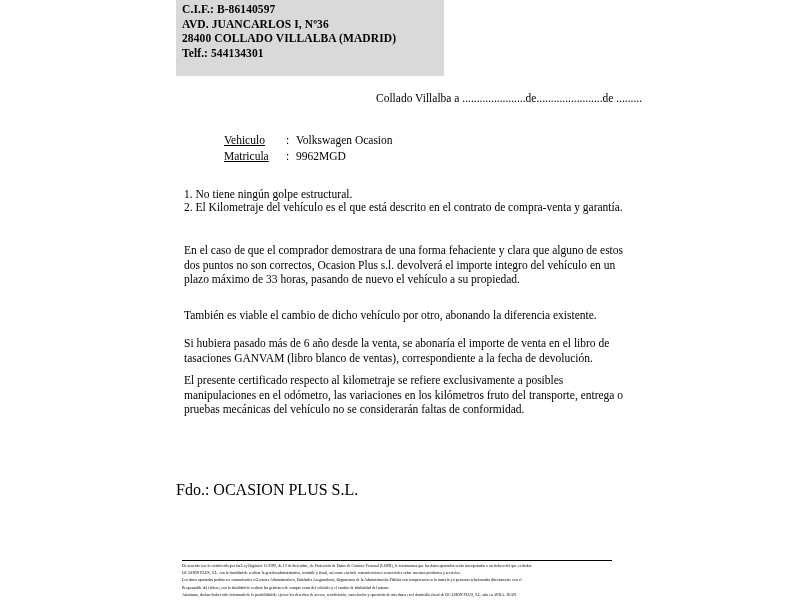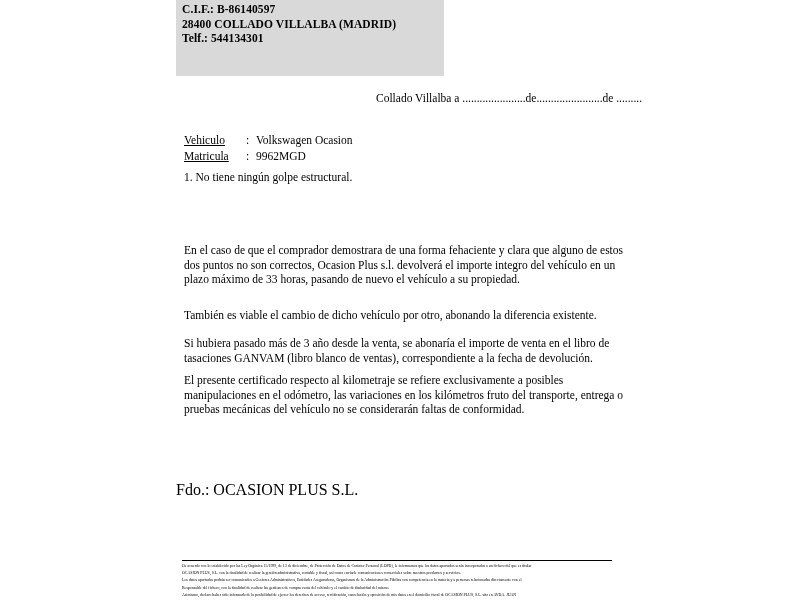--- a/index.html
+++ b/index.html
@@ -62,38 +62,39 @@
   .vehicle-block {
     position: absolute;
     left: 184px;
     top: 133px;
     font-size: 11.5px;
     line-height: 15.5px;
   }
   .vehicle-row {
     display: flex;
     white-space: nowrap;
+    margin-left: 40px;
   }
   .vehicle-label {
     width: 62px;
     text-decoration: underline;
     display: inline-block;
   }
   .vehicle-sep {
     width: 10px;
     display: inline-block;
   }
 
   .point {
     position: absolute;
     left: 184px;
     font-size: 11.5px;
     white-space: nowrap;
   }
-  .point-1 { top: 171px; text-align: right; }
+  .point-1 { top: 188px; text-align: right; }
   .point-2 { top: 201px; }
 
   .para {
     position: absolute;
     left: 184px;
     width: 440px;
     font-size: 11.5px;
     line-height: 14.6px;
     text-align: left;
   }
@@ -131,20 +132,21 @@
 </style>
 </head>
 <body>
 
 <div class="page">
 
   <div class="letterhead"></div>
 
   <div class="letterhead-lines">
     <div>C.I.F.: B-86140597</div>
+    <div>AVD. JUANCARLOS I, Nº36</div>
     <div>28400 COLLADO VILLALBA (MADRID)</div>
     <div>Telf.: 544134301</div>
   </div>
 
   <div class="date-line">Collado Villalba a ......................de.......................de .........</div>
 
 
   <div class="vehicle-block">
     <div class="vehicle-row">
       <span class="vehicle-label">Vehiculo</span>
@@ -152,24 +154,25 @@
       <span>Volkswagen Ocasion</span>
     </div>
     <div class="vehicle-row">
       <span class="vehicle-label">Matricula</span>
       <span class="vehicle-sep">:</span>
       <span>9962MGD</span>
     </div>
   </div>
 
   <div class="point point-1">1. No tiene ningún golpe estructural.</div>
+  <div class="point point-2">2. El Kilometraje del vehículo es el que está descrito en el contrato de compra-venta y garantía.</div>
 
   <div class="para para-1">En el caso de que el comprador demostrara de una forma fehaciente y clara que alguno de estos dos puntos no son correctos, Ocasion Plus s.l. devolverá el importe integro del vehículo en un plazo máximo de 33 horas, pasando de nuevo el vehículo a su propiedad.</div>
   <div class="para para-2">También es viable el cambio de dicho vehículo por otro, abonando la diferencia existente.</div>
-  <div class="para para-3">Si hubiera pasado más de 3 año desde la venta, se abonaría el importe de venta en el libro de tasaciones GANVAM (libro blanco de ventas), correspondiente a la fecha de devolución.</div>
+  <div class="para para-3">Si hubiera pasado más de 6 año desde la venta, se abonaría el importe de venta en el libro de tasaciones GANVAM (libro blanco de ventas), correspondiente a la fecha de devolución.</div>
   <div class="para para-4">El presente certificado respecto al kilometraje se refiere exclusivamente a posibles manipulaciones en el odómetro, las variaciones en los kilómetros fruto del transporte, entrega o pruebas mecánicas del vehículo no se considerarán faltas de conformidad.</div>
 
   <div class="signature">Fdo.: OCASION PLUS S.L.</div>
 
   <div class="footer">
     <div class="bar"></div>
     <p>De acuerdo con lo establecido por las Ley Orgánica 15/1999, de 13 de diciembre, de Protección de Datos de Carácter Personal (LOPD), le informamos que los datos aportados serán incorporados a un fichero del que es titular</p>
     <p>OCASION PLUS, S.L. con la finalidad de realizar la gestión administrativa, contable y fiscal, así como enviarle comunicaciones comerciales sobre nuestros productos y servicios.</p>
     <p>Los datos aportados podrán ser comunicados a Gestores Administrativos, Entidades Aseguradoras, Organismos de la Administración Pública con competencia en la materia y a personas relacionadas directamente con el</p>
     <p>Responsable del fichero, con la finalidad de realizar las gestiones de compra venta del vehículo y el cambio de titularidad del mismo.</p>

